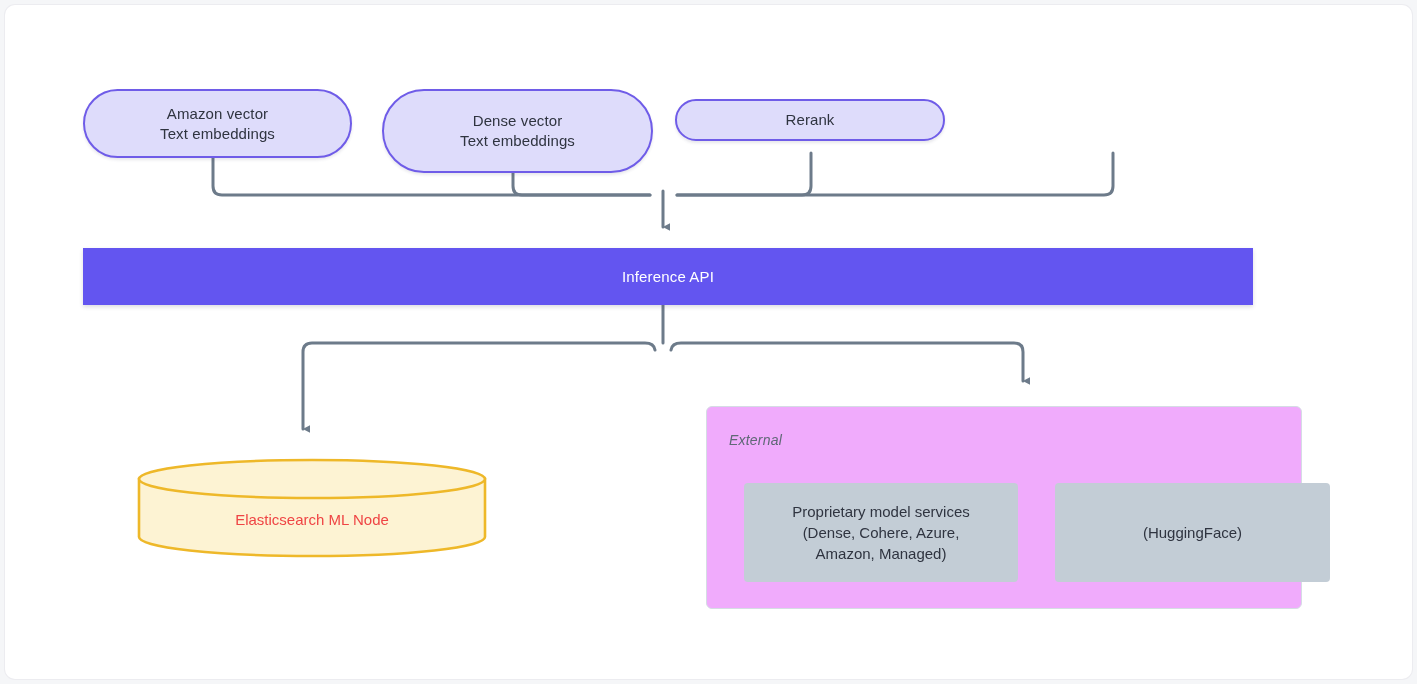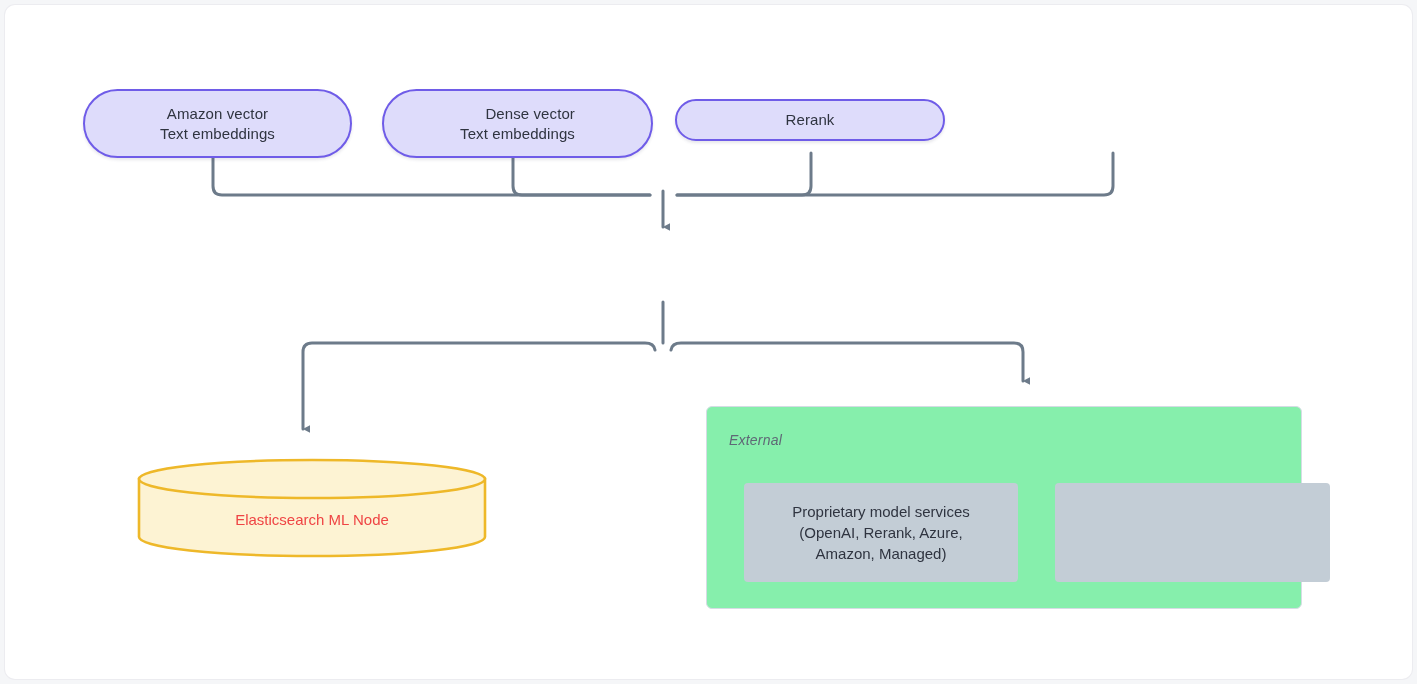--- a/index.html
+++ b/index.html
@@ -76,21 +76,21 @@
     color: #ef4444;
     font-size: 15px;
   }
   
   #external-group {
     position: absolute;
     left: 701px;
     top: 401px;
     width: 596px;
     height: 203px;
-    background: #86efac;
+    background: #f0abfc;
     border: 1px solid #d5dce4;
     border-radius: 6px;
     box-sizing: border-box;
   }
   #external-label {
     position: absolute;
     left: 22px;
     top: 25px;
     color: #5f6876;
     font-size: 14px;
@@ -146,53 +146,57 @@
     </g>
   </svg>
 
   <div class="node pill" style="left:78px; top:84px; width:269px; height:69px;">
     <div class="lines">
       <div>Amazon vector</div>
       <div>Text embeddings</div>
     </div>
   </div>
 
-  <div class="node pill" style="left:377px; top:84px; width:271px; height:69px;text-align:right;">
+  <div class="node pill" style="left:377px; top:84px; width:271px; height:84px;">
     <div class="lines">
       <div>Dense vector</div>
       <div>Text embeddings</div>
     </div>
   </div>
 
   <div class="node pill" style="left:670px; top:94px; width:270px; height:42px;">
     <div class="lines">
       <div>Rerank</div>
     </div>
   </div>
 
 
+  <div class="node" id="inference-api" style="left:78px; top:243px; width:1170px; height:57px;">
+    <span>Inference API</span>
+  </div>
 
   <div id="cylinder-wrap">
     <svg width="352" height="102" viewBox="0 0 352 102">
       <path d="M3,22 L3,80 A173,19 0 0 0 349,80 L349,22 Z" fill="#fdf3d3" stroke="#eeb829" stroke-width="2.6"></path>
       <ellipse cx="176" cy="22" rx="173" ry="19" fill="#fdf3d3" stroke="#eeb829" stroke-width="2.6"></ellipse>
     </svg>
     <div id="cylinder-label">Elasticsearch ML Node</div>
   </div>
 
   <div id="external-group">
     <div id="external-label">External</div>
 
     <div class="service-card" style="left:21px; top:76px; width:274px; height:99px;margin-left:16px;">
       <div class="lines">
         <div>Proprietary model services</div>
-        <div>(OpenAI, Rerank, Azure,</div>
+        <div>(Dense, Cohere, Azure,</div>
         <div>Amazon, Managed)</div>
       </div>
     </div>
 
     <div class="service-card" style="left:348px; top:76px; width:275px; height:99px;">
       <div class="lines">
+        <div>(HuggingFace)</div>
       </div>
     </div>
   </div>
 
 </div>
 
 </body></html>

